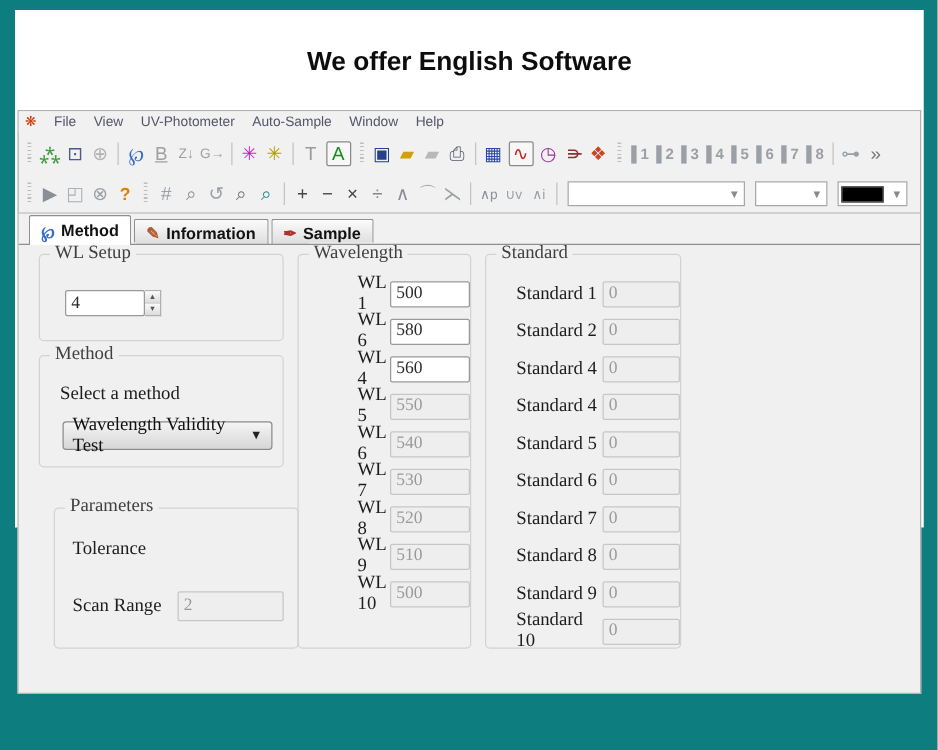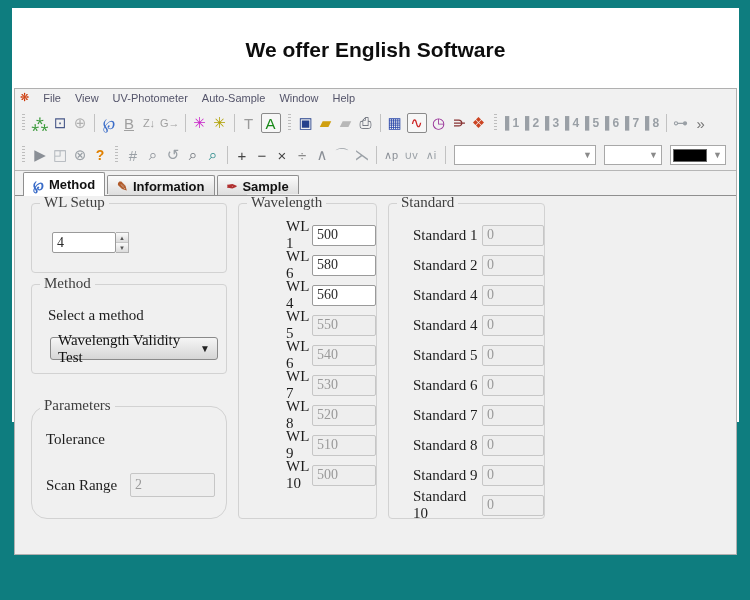--- a/index.html
+++ b/index.html
@@ -62,21 +62,21 @@
   .gb-title { position:absolute; top:-10px; left:8px; background:#f0f0f0; padding:0 4px;
               font-family:"Liberation Serif", serif; font-size:15px; color:#404040; white-space:nowrap; }
   .flabel { font-family:"Liberation Serif", serif; font-size:15px; color:#1d1d1d; }
   .field { font-family:"Liberation Serif", serif; font-size:14px; color:#2a2a2a;
            border:1px solid #9a9a9a; background:#fff; height:21px; padding:1px 4px; border-radius:2px; width:64px; }
   .frow { display:flex; align-items:center; height:22px; margin:0 0 8px 12px; }
   .frow.disabled .field, .field:disabled { background:#eeeeee; border-color:#c6c6c6; color:#9a9a9a; }
 
   #box-wl-setup    { left:16px;  top:7px;   width:196px; height:70px; }
   #box-method      { left:16px;  top:88px;  width:196px; height:90px; }
-  #box-parameters  { left:16px;  top:210px; width:196px; height:113px;border-radius:16px; }
+  #box-parameters  { left:28px;  top:210px; width:196px; height:113px; }
   #box-wavelength  { left:223px; top:7px;   width:139px; height:316px; padding-top:20px;padding-left:35px; }
   #box-standard    { left:373px; top:7px;   width:157px; height:316px; padding-top:20px;padding-left:12px; }
 
   #box-wavelength .flabel { width:46px; }
   #box-standard .flabel { width:70px; }
   #box-standard .field { width:62px; }
 
   .wls-row { position:absolute; left:14px; top:28px; display:flex; align-items:center; }
   .spin-group { display:flex; margin-left:6px; }
   .spin-input { width:64px; }

